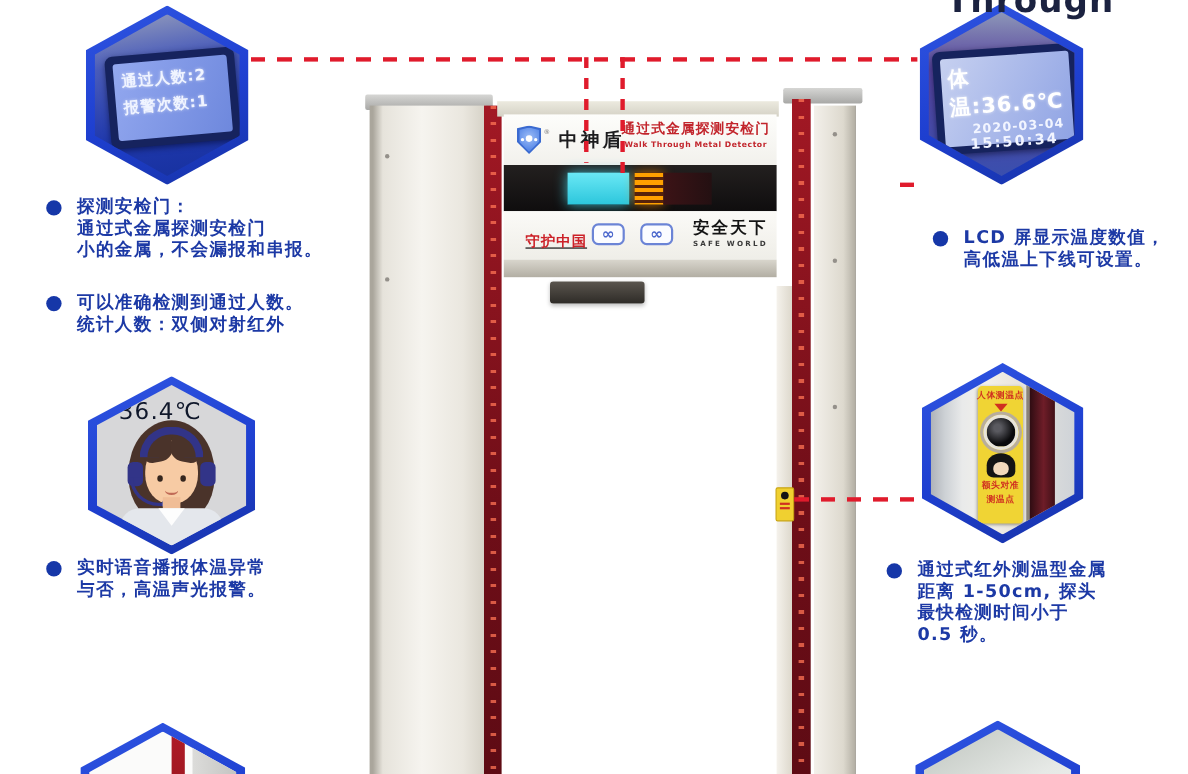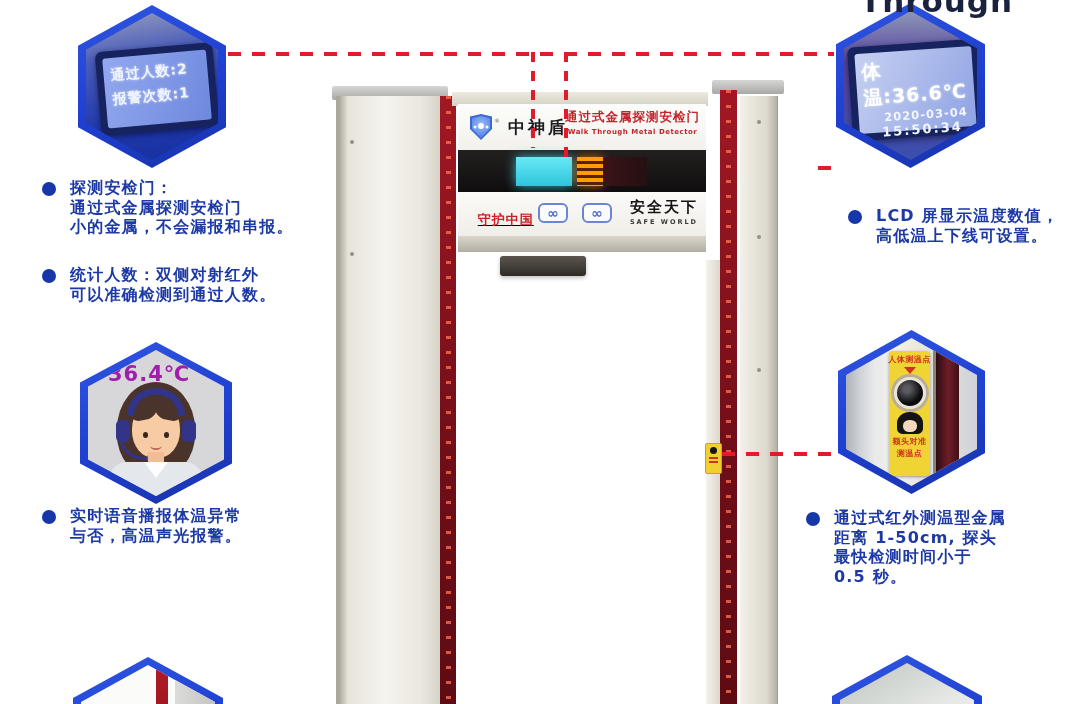--- a/index.html
+++ b/index.html
@@ -29,21 +29,21 @@
     letter-spacing:1px;padding-left:7px;padding-top:5px;text-shadow:0 0 3px rgba(255,255,255,.6);}
   .hexA .lcd-screen div + div{padding-top:0;}
   .hexB .lcd-module{left:6px;top:32px;width:131px;height:94px;transform:rotate(-4deg);}
   .hexB .lcd-screen{background:linear-gradient(120deg,#c6d0f0,#8fa3e4);}
   .lcd-temp{color:#fff;font-size:19px;font-weight:800;letter-spacing:1px;padding:6px 0 0 6px;
     text-shadow:0 0 3px rgba(255,255,255,.7);}
   .lcd-date{color:#f2f5ff;font-size:11.5px;font-weight:700;text-align:right;padding-right:8px;letter-spacing:1px;}
   .lcd-time{color:#f2f5ff;font-size:13px;font-weight:700;text-align:right;padding-right:14px;letter-spacing:2px;}
   
   .hexC .hex-fill{background:#d7d7d9;}
-  .temp-read{position:absolute;left:20px;top:12px;color:#a21caf;font-size:21px;font-weight:700;letter-spacing:1px;}
+  .temp-read{position:absolute;left:20px;top:12px;color:#0f172a;font-size:21px;font-weight:400;letter-spacing:1px;}
   .op{position:absolute;}
   .hair{left:50%;top:32px;width:78px;height:94px;margin-left:-39px;background:#4a332a;border-radius:50% 50% 44% 44%;}
   .face{left:50%;top:50px;width:48px;height:58px;margin-left:-24px;background:#f7cba4;border-radius:50% 50% 46% 46%;}
   .bangL{left:50%;top:44px;width:28px;height:26px;margin-left:-27px;background:#4a332a;border-radius:90% 10% 60% 40%;transform:rotate(-10deg);}
   .bangR{left:50%;top:44px;width:28px;height:26px;margin-left:-1px;background:#4a332a;border-radius:10% 90% 40% 60%;transform:rotate(10deg);}
   .eyeL,.eyeR{top:82px;width:5px;height:6px;background:#35261e;border-radius:50%;}
   .eyeL{left:50%;margin-left:-13px;}  .eyeR{left:50%;margin-left:8px;}
   .smile{left:50%;top:92px;width:12px;height:8px;margin-left:-6px;border-bottom:2.5px solid #c06a56;border-radius:0 0 50% 50%;}
   .band{left:50%;top:38px;width:58px;height:28px;margin-left:-29px;border:7px solid #323488;border-bottom:none;border-radius:30px 30px 0 0;}
   .cupL,.cupR{top:70px;width:14px;height:22px;background:#323488;border-radius:5px;}
@@ -280,22 +280,22 @@
     <div class="bullet"></div>
     <div class="lines">
       <div class="b">探测安检门：</div>
       <div>通过式金属探测安检门</div>
       <div>小的金属，不会漏报和串报。</div>
     </div>
   </div>
   <div class="feat" style="left:42px;top:265px;">
     <div class="bullet"></div>
     <div class="lines">
+      <div>可以准确检测到通过人数。</div>
       <div><span class="b">统计人数：</span><span>双侧对射红外</span></div>
-      <div>可以准确检测到通过人数。</div>
     </div>
   </div>
   <div class="feat" style="left:42px;top:506px;">
     <div class="bullet"></div>
     <div class="lines">
       <div class="b">实时语音播报体温异常</div>
       <div class="b">与否，高温声光报警。</div>
     </div>
   </div>
 

